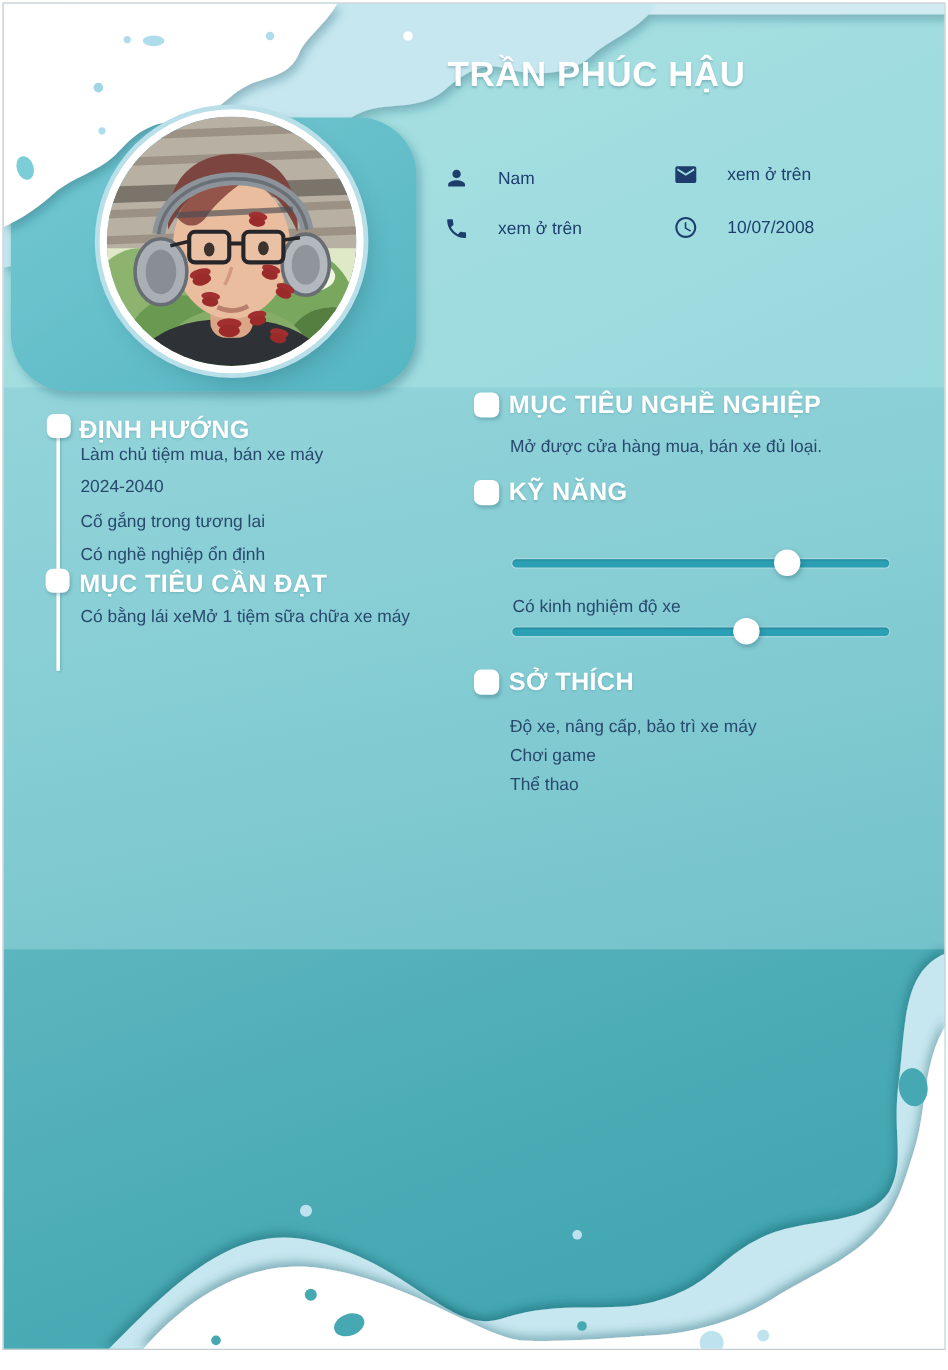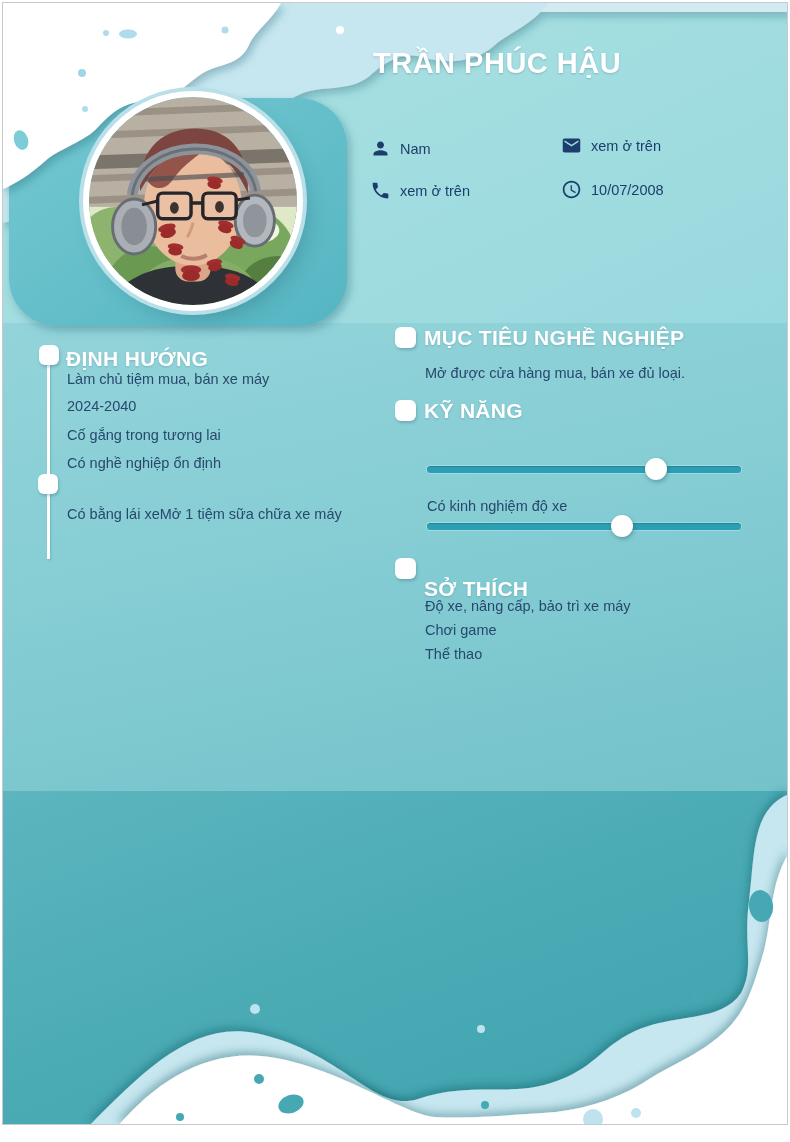--- a/index.html
+++ b/index.html
@@ -19,21 +19,21 @@
          overflow:hidden;
          box-shadow:0 0 0 6px #ffffff, 0 0 0 10px #b9dfe9, 8px 12px 22px rgba(16,70,85,.30);}
   .photo svg{display:block;}
 
   .name{position:absolute; left:370px; top:44px; margin:0; color:#ffffff;
         font-size:29px; font-weight:bold; letter-spacing:.5px;
         text-shadow:0 1px 2px rgba(20,70,90,.25);}
   .subtitle{position:absolute; left:370px; top:95px; margin:0; color:#1d3e6d;
         font-size:17px; font-weight:bold; letter-spacing:.3px;}
 
-  .contact-item{position:absolute; display:flex; align-items:center; gap:9px;
+  .contact-item{position:absolute; display:flex; align-items:center; gap:24px;
         color:#1d3e6d; font-size:14.5px;text-align:center;}
   .contact-item .ico{width:21px; height:21px; flex:0 0 auto; display:flex;}
   .contact-item .ico svg{width:21px; height:21px; fill:#1d3e6d;}
   .address{position:absolute; left:367px; top:218px; display:flex; gap:12px;
         color:#1d3e6d; font-size:14.5px;}
   .address .ico svg{width:21px; height:21px; fill:#1d3e6d;}
   .address .txt{width:152px; line-height:24px;}
 
   .bullet{position:absolute; width:20px; height:20px; border-radius:6px; background:#ffffff;
         box-shadow:1px 2px 3px rgba(20,70,90,.25);}
@@ -226,36 +226,37 @@
 
   <div class="vline"></div>
   <div class="bullet" style="left:36px; top:342px;"></div>
   <div class="bullet" style="left:35px; top:471px;"></div>
 
   <h3 class="h-sec pos" style="left:63px; top:344px;">ĐỊNH HƯỚNG</h3>
   <div class="body-txt pos" style="left:64px; top:366px;">Làm chủ tiệm mua, bán xe máy</div>
   <div class="body-txt pos" style="left:64px; top:393px;">2024-2040</div>
   <div class="body-txt pos" style="left:64px; top:422px;">Cố gắng trong tương lai</div>
   <div class="body-txt pos" style="left:64px; top:450px;">Có nghề nghiệp ổn định</div>
+  <h3 class="h-sec pos" style="left:63px; top:472px;">MỤC TIÊU CẦN ĐẠT</h3>
   <div class="body-txt pos" style="left:64px; top:501px; width:320px;">Có bằng lái xeMở 1 tiệm sữa chữa xe máy</div>
 
   <div class="bullet" style="left:392px; top:324px; width:21px; height:21px;"></div>
   <h3 class="h-sec pos" style="left:421px; top:323px;">MỤC TIÊU NGHỀ NGHIỆP</h3>
   <div class="body-txt pos" style="left:422px; top:360px; width:330px;">Mở được cửa hàng mua, bán xe đủ loại.</div>
 
   <div class="bullet" style="left:392px; top:397px; width:21px; height:21px;"></div>
   <h3 class="h-sec pos" style="left:421px; top:396px;">KỸ NĂNG</h3>
   <div class="slider pos" style="left:424px; top:455px;">
     <div class="track"></div>
     <div class="thumb" style="left: calc(73% - 11px);"></div>
   </div>
   <div class="body-txt pos" style="left:424px; top:493px;">Có kinh nghiệm độ xe</div>
   <div class="slider pos" style="left:424px; top:512px;">
     <div class="track"></div>
     <div class="thumb" style="left: calc(62% - 11px);"></div>
   </div>
 
   <div class="bullet" style="left:392px; top:555px; width:21px; height:21px;"></div>
-  <h3 class="h-sec pos" style="left:421px; top:574px;">SỞ THÍCH</h3>
+  <h3 class="h-sec pos" style="left:421px; top:554px;">SỞ THÍCH</h3>
   <div class="body-txt hobby-line pos" style="left:422px; top:591px;">Độ xe, nâng cấp, bảo trì xe máy</div>
   <div class="body-txt hobby-line pos" style="left:422px; top:615px;">Chơi game</div>
   <div class="body-txt hobby-line pos" style="left:422px; top:639px;">Thể thao</div>
 </div>
 
 </body></html>

